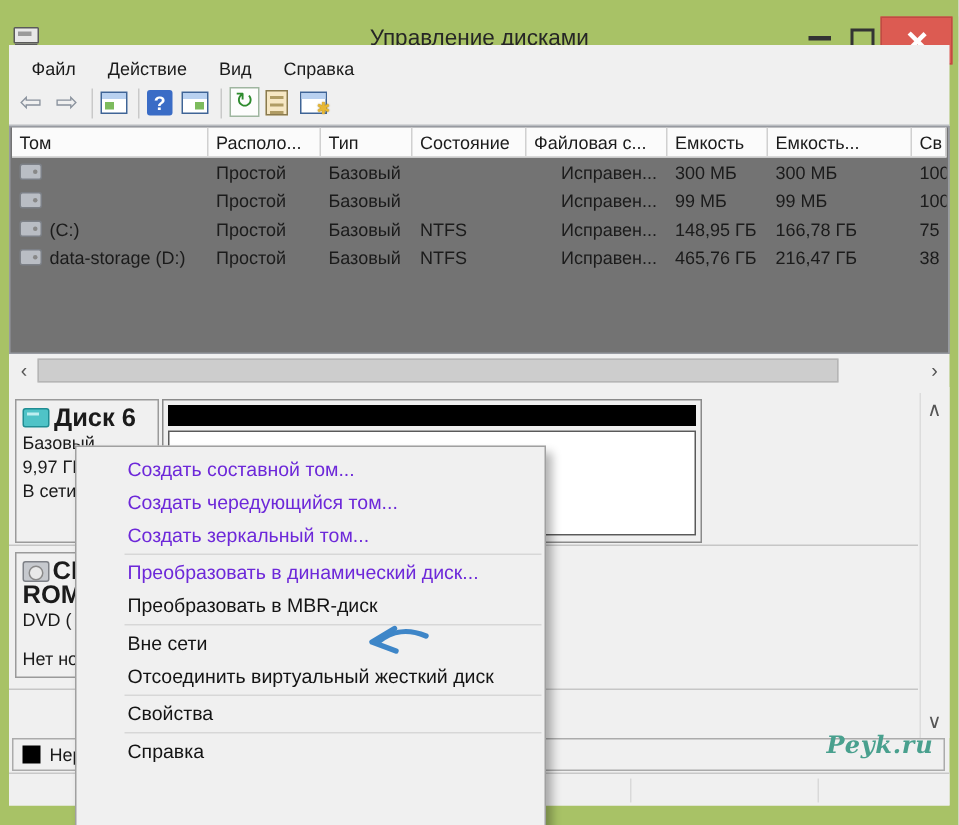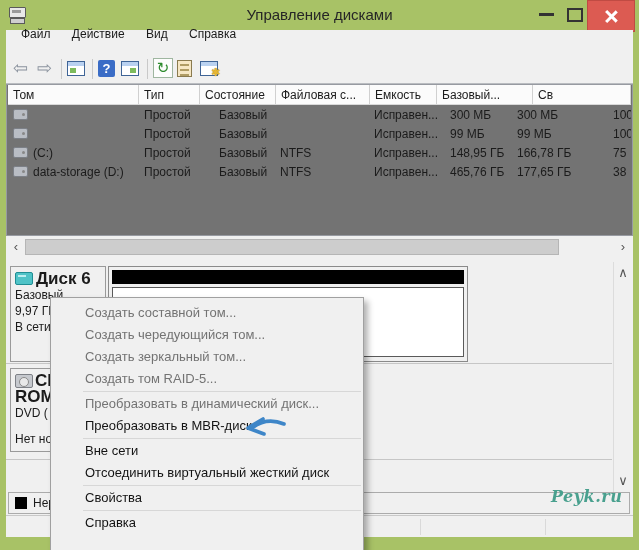--- a/index.html
+++ b/index.html
@@ -1,38 +1,38 @@
 <!DOCTYPE html>
 <html><head>
 <meta charset="utf-8">
 <style>
   html,body{margin:0;padding:0;background:#d8d8d8;}
   #app{position:relative;width:639px;height:550px;background:#a8c266;overflow:hidden;
        font-family:"Liberation Sans",sans-serif;color:#1b1b1b;-webkit-font-smoothing:antialiased;}
   .abs{position:absolute;}
 
   
-  #titlebar{left:0;top:0;width:639px;height:30px;background:#a8c266;}
+  #titlebar{left:0;top:11px;width:639px;height:30px;background:#a8c266;}
   #win-icon{left:9px;top:7px;width:17px;height:16px;}
   #win-icon .scr{position:absolute;left:0;top:0;width:15px;height:9px;background:#e8e8e8;border:1px solid #5a5a5a;border-radius:1px;}
   #win-icon .scr i{position:absolute;left:2px;top:2px;width:9px;height:3px;background:#9a9a9a;display:block;}
   #win-icon .base{position:absolute;left:1px;top:11px;width:13px;height:4px;background:#cfcfcf;border:1px solid #5a5a5a;}
   #title-text{left:0;top:6px;width:639px;text-align:center;font-size:15px;color:#262626;}
   #btn-min{left:539px;top:13px;width:15px;height:3px;background:#333;}
   #btn-max{left:567px;top:8px;width:12px;height:10px;border:2px solid #333;background:transparent;}
   #btn-close{left:587px;top:0;width:48px;height:32px;background:#dc5b52;border:1px solid #c04b43;box-sizing:border-box;}
   #btn-close .x1,#btn-close .x2{position:absolute;left:17px;top:8px;width:2.5px;height:15px;background:#fff;}
   #btn-close .x1{transform:translateX(5px) rotate(45deg);}
   #btn-close .x2{transform:translateX(5px) rotate(-45deg);}
 
   
   #content-bg{left:6px;top:30px;width:627px;height:507px;background:#f0f0f0;}
 
   
-  #menubar{left:6px;top:22px;width:634px;height:24px;font-size:12px;}
+  #menubar{left:6px;top:34px;width:634px;height:24px;font-size:12px;}
   .menu-item{display:inline-block;padding:5px 9px 0 9px;color:#1b1b1b;}
   #menubar .first{margin-left:6px;}
 
   
   #toolbar{left:6px;top:54px;width:627px;height:30px;border-bottom:1px solid #b9bcc0;box-sizing:border-box;}
   .tb-sep{position:absolute;top:5px;width:1px;height:20px;background:#c9c9c9;}
   .tb-glyph{position:absolute;top:3px;font-size:18px;line-height:22px;color:#8b939e;}
   .mini-win{position:absolute;top:7px;width:18px;height:15px;background:#fff;border:1px solid #3f6496;box-sizing:border-box;}
   .mini-win .bar{position:absolute;left:0;top:0;width:100%;height:4px;background:#b9d1f0;}
   .mini-win .cell{position:absolute;left:2px;bottom:2px;width:6px;height:5px;background:#7dbb5d;}
@@ -84,21 +84,21 @@
   #legend-swatch{position:absolute;left:6px;top:4px;width:12px;height:12px;background:#000;}
   #legend-label{position:absolute;left:24px;top:3px;}
   #statusbar{left:6px;top:515px;width:627px;height:22px;background:#f0f0f0;border-top:1px solid #c8c8c8;box-sizing:border-box;}
   .status-div{position:absolute;top:3px;width:1px;height:16px;background:#d9d9d9;}
   #watermark{left:551px;top:487px;font-family:"DejaVu Serif",serif;font-style:italic;font-weight:bold;font-size:16px;color:#49a08e;z-index:40;letter-spacing:0.5px;}
 
   
   #context-menu{left:50px;top:297px;width:314px;height:266px;background:#f0f0f0;border:1px solid #a0a0a0;
       box-shadow:4px 4px 6px rgba(0,0,0,0.30);box-sizing:border-box;padding-top:4px;z-index:50;font-size:13px;}
   .cm-item{height:22px;line-height:22px;padding-left:34px;white-space:nowrap;overflow:hidden;}
-  .cm-item.disabled{color:#737373;}
+  .cm-item.disabled{color:#6d28d9;}
   .cm-item.enabled{color:#141414;}
   .cm-sep{height:1px;background:#d7d7d7;margin:1px 2px 1px 32px;}
   #arrow-svg{left:0;top:0;width:639px;height:550px;z-index:60;pointer-events:none;}
 </style>
 </head>
 <body>
 
 <div id="app">
 
   <div id="titlebar" class="abs">
@@ -149,25 +149,26 @@
       </span>
     <span class="mini-win" style="left:194px;">
         <span class="bar"></span>
       </span>
     <span class="spark" style="left:205px;">✱</span>
   </div>
 
   <div id="volume-panel" class="abs">
     <div id="vheader" class="vrow">
       <div class="cell c0">Том</div>
+      <div class="cell c1">Располо...</div>
       <div class="cell c2">Тип</div>
       <div class="cell c4">Состояние</div>
       <div class="cell c3">Файловая с...</div>
       <div class="cell c5">Емкость</div>
-      <div class="cell c6">Базовый...</div>
+      <div class="cell c6">Емкость...</div>
       <div class="cell c7">Св</div>
     </div>
 
     <div class="vrow" style="top:21px;">
       <div class="cell c0"><span class="drive-ico"><i></i></span><span></span></div>
       <div class="cell c1">Простой</div>
       <div class="cell c2">Базовый</div>
       <div class="cell c3"></div>
       <div class="cell c4">Исправен...</div>
       <div class="cell c5">300 МБ</div>
@@ -194,21 +195,21 @@
       <div class="cell c6">166,78 ГБ</div>
       <div class="cell c7">75</div>
     </div>
     <div class="vrow" style="top:78px;">
       <div class="cell c0"><span class="drive-ico"><i></i></span><span>data-storage (D:)</span></div>
       <div class="cell c1">Простой</div>
       <div class="cell c2">Базовый</div>
       <div class="cell c3">NTFS</div>
       <div class="cell c4">Исправен...</div>
       <div class="cell c5">465,76 ГБ</div>
-      <div class="cell c6">177,65 ГБ</div>
+      <div class="cell c6">216,47 ГБ</div>
       <div class="cell c7">38</div>
     </div>
   </div>
 
   <div id="hscroll" class="abs">
     <span class="sbtn" style="left:0;">‹</span>
     <div id="hthumb"></div>
     <span class="sbtn" style="left:607px;">›</span>
   </div>
 
@@ -248,21 +249,20 @@
     <span class="status-div" style="left:414px;"></span>
     <span class="status-div" style="left:539px;"></span>
   </div>
 
   <div id="watermark" class="abs">Peyk.ru</div>
 
   <div id="context-menu" class="abs">
     <div class="cm-item disabled">Создать составной том...</div>
     <div class="cm-item disabled">Создать чередующийся том...</div>
     <div class="cm-item disabled">Создать зеркальный том...</div>
-    <div class="cm-item disabled">Создать том RAID-5...</div>
     <div class="cm-sep"></div>
     <div class="cm-item disabled">Преобразовать в динамический диск...</div>
     <div class="cm-item enabled">Преобразовать в MBR-диск</div>
     <div class="cm-sep"></div>
     <div class="cm-item enabled">Вне сети</div>
     <div class="cm-item enabled">Отсоединить виртуальный жесткий диск</div>
     <div class="cm-sep"></div>
     <div class="cm-item enabled">Свойства</div>
     <div class="cm-sep"></div>
     <div class="cm-item enabled">Справка</div>

